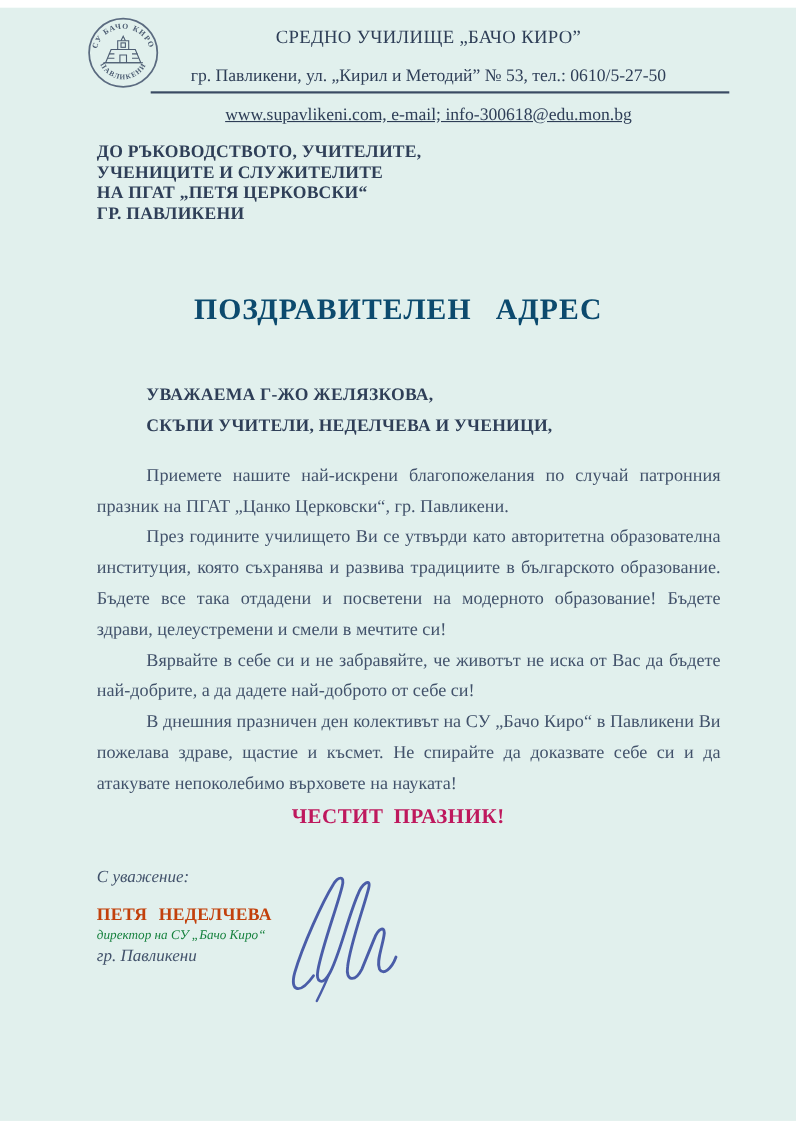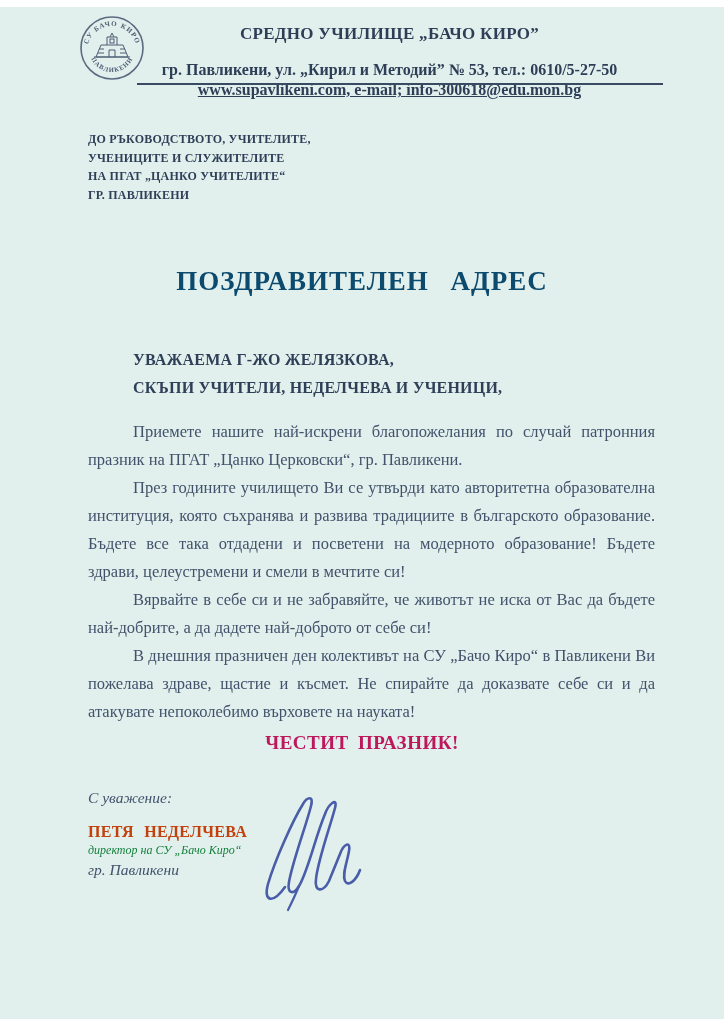--- a/index.html
+++ b/index.html
@@ -25,38 +25,38 @@
   .logo {
     position: absolute;
     left: 77px; top: 13px;
     width: 70px; height: 70px;
   }
   .header-text {
     position: absolute;
     left: 95px; right: 40px; top: 24px;
     text-align: center;
     color: #2e3e57;
-    font-weight: bold;
+    font-weight: normal;
   }
   .header-text .school-name  { font-size: 17px; letter-spacing: .3px; }
   .header-text .address-line { font-size: 16px; margin-top: 17px; }
-  .header-text .contact-line { font-size: 16px; margin-top: 2px; text-decoration: underline; }
+  .header-text .contact-line { font-size: 16px; margin-top: 17px; text-decoration: underline; }
   .header-rule {
     position: absolute;
     left: 137px; top: 83px;
     width: 526px; height: 0;
     border-top: 2px solid #3a4a63;
   }
   
   .recipient {
     position: absolute;
     left: 88px; top: 130px;
     color: #2f3f58;
     font-weight: bold;
-    font-size: 12px;
+    font-size: 16px;
     line-height: 18.5px;
     letter-spacing: .2px;
   }
   
   .doc-title {
     position: absolute;
     left: 0; right: 0; top: 266px;
     text-align: center;
     color: #0c4a6e;
     font-size: 27px;
@@ -164,21 +164,21 @@
   <div class="header-text">
     <div class="school-name">СРЕДНО УЧИЛИЩЕ „БАЧО КИРО”</div>
     <div class="address-line">гр. Павликени, ул. „Кирил и Методий” № 53, тел.: 0610/5-27-50</div>
     <div class="contact-line">www.supavlikeni.com, e-mail; info-300618@edu.mon.bg</div>
   </div>
   <div class="header-rule"></div>
 
   <div class="recipient">
     <div>ДО РЪКОВОДСТВОТО, УЧИТЕЛИТЕ,</div>
     <div>УЧЕНИЦИТЕ И СЛУЖИТЕЛИТЕ</div>
-    <div>НА ПГАТ „ЦАНКО УЧИТЕЛИТЕ“</div>
+    <div>НА ПГАТ „ПЕТЯ ЦЕРКОВСКИ“</div>
     <div>ГР. ПАВЛИКЕНИ</div>
   </div>
 
   <div class="doc-title">ПОЗДРАВИТЕЛЕН АДРЕС</div>
 
   <div class="salutation">
     <div>УВАЖАЕМА Г-ЖО ЖЕЛЯЗКОВА,</div>
     <div>СКЪПИ УЧИТЕЛИ, НЕДЕЛЧЕВА И УЧЕНИЦИ,</div>
   </div>
 

